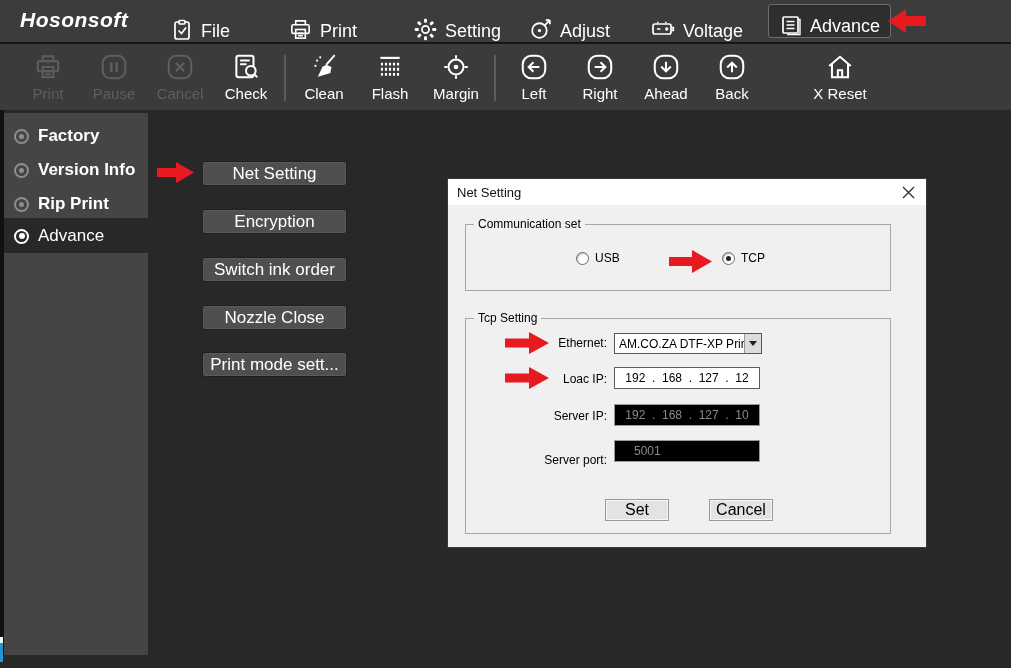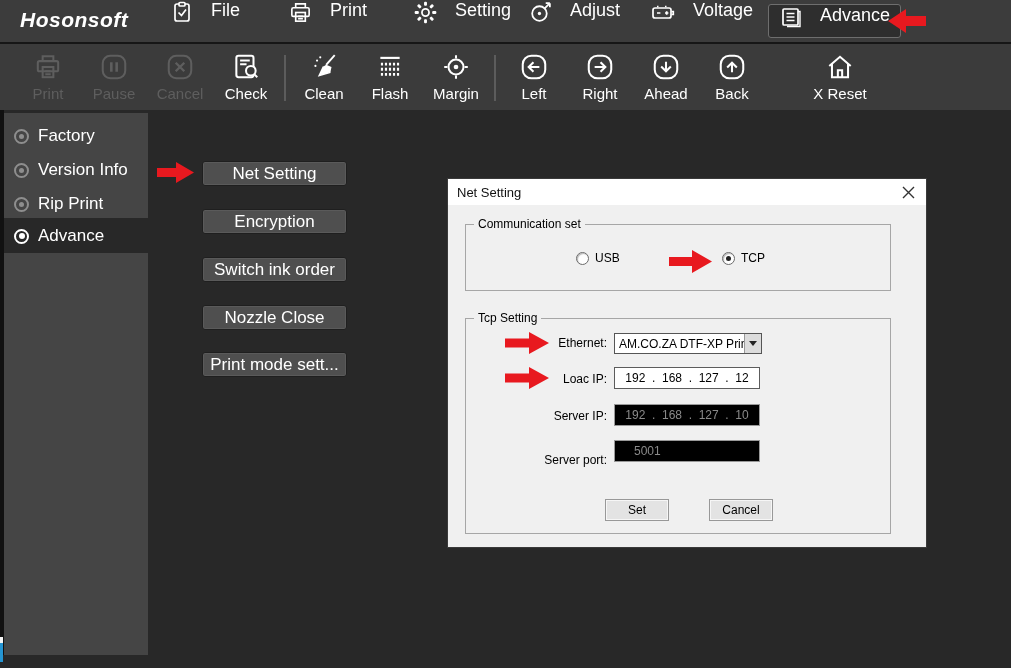--- a/index.html
+++ b/index.html
@@ -2,21 +2,21 @@
 <html><head>
 <meta charset="utf-8">
 <style>
   * { margin:0; padding:0; box-sizing:border-box; }
   html,body { width:1011px; height:668px; overflow:hidden; }
   body { font-family:"Liberation Sans", sans-serif; background:#282828; position:relative; }
 
   
   .menubar { position:absolute; left:0; top:0; width:1011px; height:42px; background:#3c3c3c; z-index:5; }
   .logo { position:absolute; left:20px; top:8px; color:#fff; font-size:21px; font-weight:bold; font-style:italic; letter-spacing:0.5px; }
-  .menu-item { position:absolute; top:0; height:42px; display:flex; align-items:flex-start; gap:17px; color:#fff; font-size:18px; cursor:default; }
+  .menu-item { position:absolute; top:0; height:42px; display:flex; align-items:flex-end; gap:7px; color:#fff; font-size:18px; cursor:default; }
   .menu-item svg { display:block; }
   .menu-item.active { top:4px; height:34px; background:#2e2e2e; border:1px solid #6e6e6e; border-radius:3px; padding:0 10px; }
 
   
   .bar-divider { position:absolute; left:0; top:42px; width:1011px; height:2px; background:#161616; z-index:5; }
   .toolbar { position:absolute; left:0; top:44px; width:1011px; height:66px; background:#3b3b3b; display:flex; align-items:flex-start; padding:5px 0 0 20px; gap:10px; z-index:5; }
   .tool { width:56px; height:58px; display:flex; flex-direction:column; align-items:center; justify-content:flex-start; color:#ffffff; }
   .tool.wide { width:66px;margin-left:37px; }
   .tool .t-icon { height:36px; display:flex; align-items:center; justify-content:center; }
   .tool .t-label { font-size:15px; line-height:18px; white-space:nowrap; }
@@ -25,21 +25,21 @@
 
   
   .main { position:absolute; left:0; top:110px; width:1011px; height:558px; background:#282828; }
 
   .edge-strip { position:absolute; left:0; top:0; width:4px; height:545px; background:#111; }
   .sliver-white { position:absolute; left:0; top:527px; width:3px; height:6px; background:#f5f5f5; }
   .sliver-blue  { position:absolute; left:0; top:533px; width:3px; height:19px; background:#2595d2; }
 
   .side-panel1 { position:absolute; left:4px; top:3px; width:144px; height:105px; background:#454545; padding-top:6px; }
   .side-panel2 { position:absolute; left:4px; top:143px; width:144px; height:402px; background:#454545; }
-  .side-item { height:34px; display:flex; align-items:center; gap:9px; padding-left:10px; color:#fff; font-size:17px; }
+  .side-item { height:34px; display:flex; align-items:center; gap:9px; padding-left:10px; color:#fff; font-size:17px;font-weight:bold; }
   .side-item-sel { position:absolute; left:4px; top:112px; width:144px; height:28px; display:flex; align-items:center; gap:9px; padding-left:10px; color:#fff; font-size:17px; background:transparent; }
   .radio-dark { width:15px; height:15px; border-radius:50%; border:2px solid #8e8e8e; display:flex; align-items:center; justify-content:center; flex:0 0 auto; }
   .radio-dark .dot { width:5px; height:5px; border-radius:50%; background:#8e8e8e; }
   .radio-dark.sel { border-color:#fff; }
   .radio-dark.sel .dot { background:#fff; width:6px; height:6px; }
 
   .action-btn { position:absolute; left:202px; width:145px; height:25px; background:#4f4f4f; border:1px solid #1f1f1f; border-radius:3px; color:#fff; font-size:17px; display:flex; align-items:center; justify-content:center; white-space:nowrap; box-shadow:inset 0 0 0 1px #5a5a5a; }
 
   .red-arrow { position:absolute; }
 
@@ -61,21 +61,21 @@
   .fld-label { position:absolute; left:0; width:141px; text-align:right; font-size:12px; color:#000; }
   .combo { position:absolute; left:148px; width:148px; height:21px; background:#fff; border:1px solid #555; display:flex; align-items:center; }
   .combo-text { flex:1; padding-left:4px; font-size:12px; white-space:nowrap; overflow:hidden; }
   .combo-btn { width:17px; height:100%; background:#dcdcdc; border-left:1px solid #999; display:flex; align-items:center; justify-content:center; }
   .combo-caret { width:0; height:0; border-left:4px solid transparent; border-right:4px solid transparent; border-top:5px solid #222; }
 
   .ip-field { position:absolute; left:148px; width:146px; height:22px; font-size:12px; font-family:"Liberation Sans", sans-serif; border:1px solid #5c5c5c; background:#fff; color:#000; text-align:center; }
   .ip-field:disabled, .ip-field.dis { background:#000000; color:#8a8a8a; border:1px solid #999; }
   .port-field { text-align:left; padding-left:19px; }
 
-  .win-btn { position:absolute; width:64px; height:22px; background:#e3e3e3; border:1px solid #989898; font-size:12px; color:#000; display:flex; align-items:center; justify-content:center; box-shadow:inset 0 0 0 1px #f6f6f6; }
+  .win-btn { position:absolute; width:64px; height:22px; background:#e3e3e3; border:1px solid #989898; font-size:16px; color:#000; display:flex; align-items:center; justify-content:center; box-shadow:inset 0 0 0 1px #f6f6f6; }
 </style>
 </head>
 <body>
 
 <div class="menubar">
   <div class="logo">Hosonsoft</div>
 
   <div class="menu-item" style="left:170px">
     <span>
         <svg width="24" height="24" viewBox="0 0 24 24" fill="none" stroke="#fff" stroke-width="1.7">

